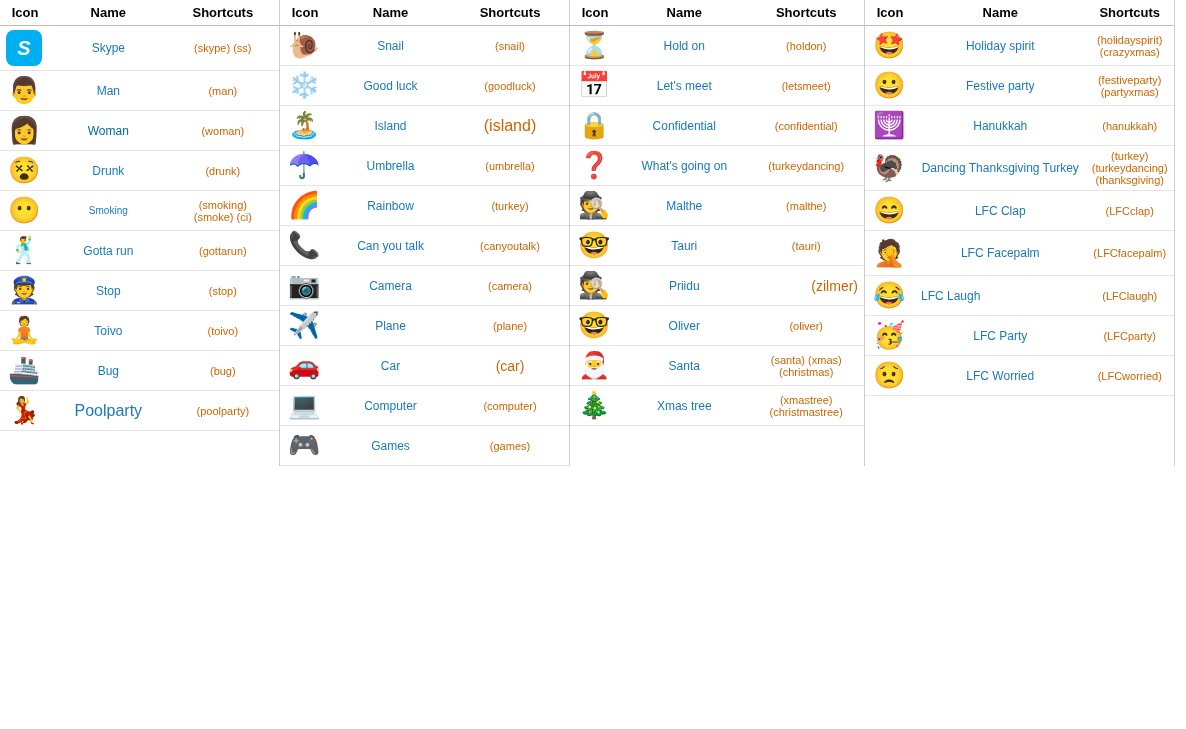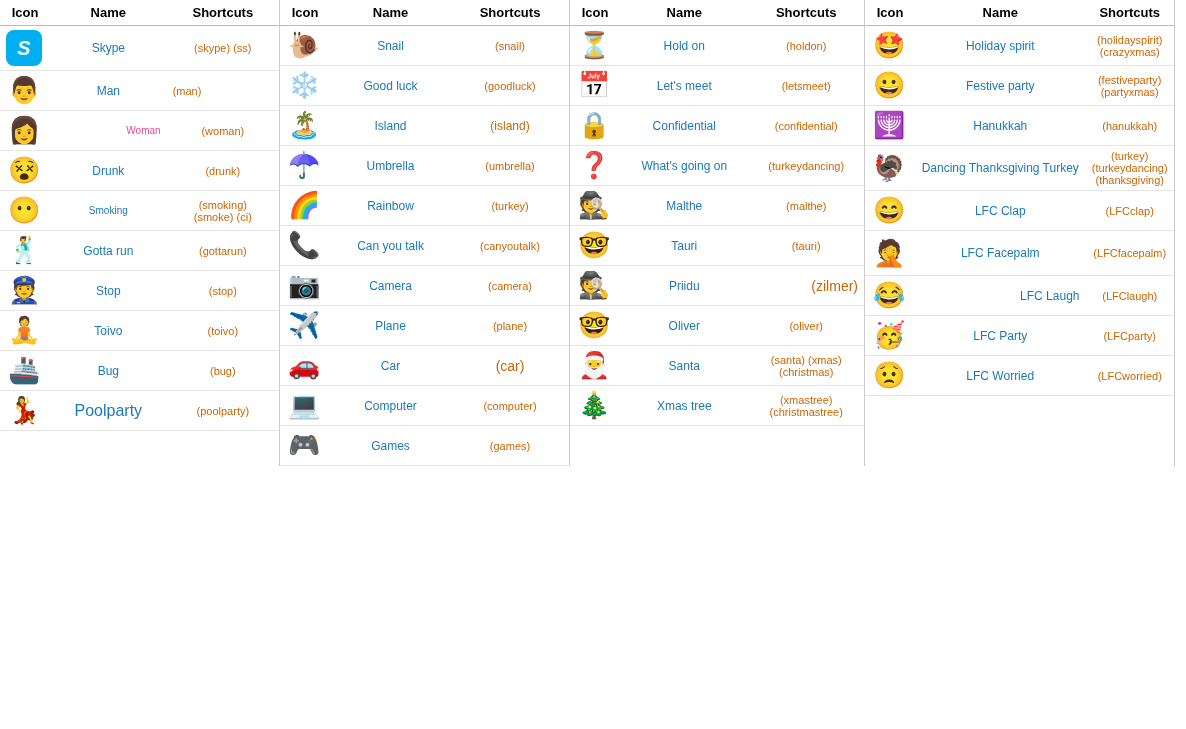--- a/index.html
+++ b/index.html
@@ -49,25 +49,25 @@
               <div class="skype-icon">
                 <i>S</i>
               </div>
             </td>
             <td style="padding: 4px 6px; text-align: center; border-bottom: 1px solid rgb(229, 229, 229); color: rgb(26, 122, 184); font-size: 12px;">Skype</td>
             <td style="padding: 4px 6px; text-align: center; border-bottom: 1px solid rgb(229, 229, 229); color: rgb(204, 102, 0); font-size: 11px; white-space: pre-line;">(skype) (ss)</td>
           </tr>
           <tr>
             <td style="padding: 4px 6px; text-align: center; border-bottom: 1px solid rgb(229, 229, 229); width: 50px;"><span class="ic">👨</span></td>
             <td style="padding: 4px 6px; text-align: center; border-bottom: 1px solid rgb(229, 229, 229); color: rgb(26, 122, 184); font-size: 12px;">Man</td>
-            <td style="padding: 4px 6px; text-align: left; border-bottom: 1px solid rgb(229, 229, 229); color: rgb(204, 102, 0); font-size: 11px; white-space: pre-line;">(man)</td>
+            <td style="padding: 4px 6px; text-align: center; border-bottom: 1px solid rgb(229, 229, 229); color: rgb(204, 102, 0); font-size: 11px; white-space: pre-line;">(man)</td>
           </tr>
           <tr>
             <td style="padding: 4px 6px; text-align: center; border-bottom: 1px solid rgb(229, 229, 229); width: 50px;"><span class="ic">👩</span></td>
-            <td style="padding: 4px 6px; text-align: right; border-bottom: 1px solid rgb(229, 229, 229); color: #ec4899; font-size: 10px;">Woman</td>
+            <td style="padding: 4px 6px; text-align: center; border-bottom: 1px solid rgb(229, 229, 229); color: #0369a1; font-size: 12px;">Woman</td>
             <td style="padding: 4px 6px; text-align: center; border-bottom: 1px solid rgb(229, 229, 229); color: rgb(204, 102, 0); font-size: 11px; white-space: pre-line;">(woman)</td>
           </tr>
           <tr>
             <td style="padding: 4px 6px; text-align: center; border-bottom: 1px solid rgb(229, 229, 229); width: 50px;"><span class="ic">😵</span></td>
             <td style="padding: 4px 6px; text-align: center; border-bottom: 1px solid rgb(229, 229, 229); color: rgb(26, 122, 184); font-size: 12px;">Drunk</td>
             <td style="padding: 4px 6px; text-align: center; border-bottom: 1px solid rgb(229, 229, 229); color: rgb(204, 102, 0); font-size: 11px; white-space: pre-line;">(drunk)</td>
           </tr>
           <tr>
             <td style="padding: 4px 6px; text-align: center; border-bottom: 1px solid rgb(229, 229, 229); width: 50px;"><span class="ic">😶</span></td>
             <td style="padding: 4px 6px; text-align: center; border-bottom: 1px solid rgb(229, 229, 229); color: rgb(26, 122, 184); font-size: 10px;">Smoking</td>
@@ -118,21 +118,21 @@
             <td style="padding: 4px 6px; text-align: center; border-bottom: 1px solid rgb(229, 229, 229); color: rgb(204, 102, 0); font-size: 11px; white-space: pre-line;">(snail)</td>
           </tr>
           <tr>
             <td style="padding: 4px 6px; text-align: center; border-bottom: 1px solid rgb(229, 229, 229); width: 50px;"><span class="ic">❄️</span></td>
             <td style="padding: 4px 6px; text-align: center; border-bottom: 1px solid rgb(229, 229, 229); color: rgb(26, 122, 184); font-size: 12px;">Good luck</td>
             <td style="padding: 4px 6px; text-align: center; border-bottom: 1px solid rgb(229, 229, 229); color: rgb(204, 102, 0); font-size: 11px; white-space: pre-line;">(goodluck)</td>
           </tr>
           <tr>
             <td style="padding: 4px 6px; text-align: center; border-bottom: 1px solid rgb(229, 229, 229); width: 50px;"><span class="ic">🏝️</span></td>
             <td style="padding: 4px 6px; text-align: center; border-bottom: 1px solid rgb(229, 229, 229); color: rgb(26, 122, 184); font-size: 12px;">Island</td>
-            <td style="padding: 4px 6px; text-align: center; border-bottom: 1px solid rgb(229, 229, 229); color: rgb(204, 102, 0); font-size: 12px; white-space: pre-line;">(island)</td>
+            <td style="padding: 4px 6px; text-align: center; border-bottom: 1px solid rgb(229, 229, 229); color: rgb(204, 102, 0); font-size: 16px; white-space: pre-line;">(island)</td>
           </tr>
           <tr>
             <td style="padding: 4px 6px; text-align: center; border-bottom: 1px solid rgb(229, 229, 229); width: 50px;"><span class="ic">☂️</span></td>
             <td style="padding: 4px 6px; text-align: center; border-bottom: 1px solid rgb(229, 229, 229); color: rgb(26, 122, 184); font-size: 12px;">Umbrella</td>
             <td style="padding: 4px 6px; text-align: center; border-bottom: 1px solid rgb(229, 229, 229); color: rgb(204, 102, 0); font-size: 11px; white-space: pre-line;">(umbrella)</td>
           </tr>
           <tr>
             <td style="padding: 4px 6px; text-align: center; border-bottom: 1px solid rgb(229, 229, 229); width: 50px;"><span class="ic">🌈</span></td>
             <td style="padding: 4px 6px; text-align: center; border-bottom: 1px solid rgb(229, 229, 229); color: rgb(26, 122, 184); font-size: 12px;">Rainbow</td>
             <td style="padding: 4px 6px; text-align: center; border-bottom: 1px solid rgb(229, 229, 229); color: rgb(204, 102, 0); font-size: 11px; white-space: pre-line;">(turkey)</td>
@@ -274,21 +274,21 @@
             <td style="padding: 4px 6px; text-align: center; border-bottom: 1px solid rgb(229, 229, 229); color: rgb(26, 122, 184); font-size: 12px;">LFC Clap</td>
             <td style="padding: 4px 6px; text-align: center; border-bottom: 1px solid rgb(229, 229, 229); color: rgb(204, 102, 0); font-size: 11px; white-space: pre-line;">(LFCclap)</td>
           </tr>
           <tr>
             <td style="padding: 4px 6px; text-align: center; border-bottom: 1px solid rgb(229, 229, 229); width: 50px;"><span class="ic">🤦</span></td>
             <td style="padding: 4px 6px; text-align: center; border-bottom: 1px solid rgb(229, 229, 229); color: rgb(26, 122, 184); font-size: 12px;">LFC Facepalm</td>
             <td style="padding: 16px 6px; text-align: center; border-bottom: 1px solid rgb(229, 229, 229); color: rgb(204, 102, 0); font-size: 11px; white-space: pre-line;">(LFCfacepalm)</td>
           </tr>
           <tr>
             <td style="padding: 4px 6px; text-align: center; border-bottom: 1px solid rgb(229, 229, 229); width: 50px;"><span class="ic">😂</span></td>
-            <td style="padding: 4px 6px; text-align: right; border-bottom: 1px solid rgb(229, 229, 229); color: rgb(26, 122, 184); font-size: 12px;">LFC Laugh</td>
+            <td style="padding: 4px 6px; text-align: left; border-bottom: 1px solid rgb(229, 229, 229); color: rgb(26, 122, 184); font-size: 12px;">LFC Laugh</td>
             <td style="padding: 4px 6px; text-align: center; border-bottom: 1px solid rgb(229, 229, 229); color: rgb(204, 102, 0); font-size: 11px; white-space: pre-line;">(LFClaugh)</td>
           </tr>
           <tr>
             <td style="padding: 4px 6px; text-align: center; border-bottom: 1px solid rgb(229, 229, 229); width: 50px;"><span class="ic">🥳</span></td>
             <td style="padding: 4px 6px; text-align: center; border-bottom: 1px solid rgb(229, 229, 229); color: rgb(26, 122, 184); font-size: 12px;">LFC Party</td>
             <td style="padding: 4px 6px; text-align: center; border-bottom: 1px solid rgb(229, 229, 229); color: rgb(204, 102, 0); font-size: 11px; white-space: pre-line;">(LFCparty)</td>
           </tr>
           <tr>
             <td style="padding: 4px 6px; text-align: center; border-bottom: 1px solid rgb(229, 229, 229); width: 50px;"><span class="ic">😟</span></td>
             <td style="padding: 4px 6px; text-align: center; border-bottom: 1px solid rgb(229, 229, 229); color: rgb(26, 122, 184); font-size: 12px;">LFC Worried</td>

